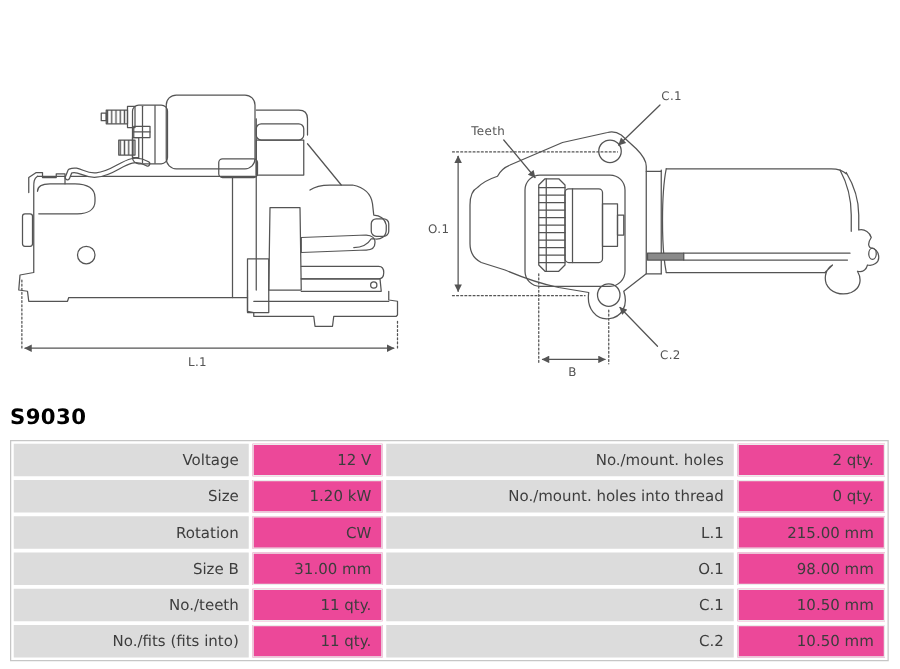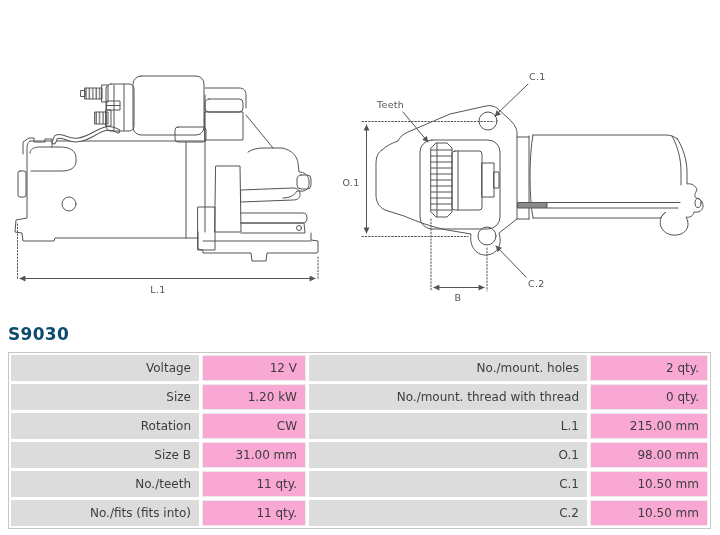--- a/index.html
+++ b/index.html
@@ -24,21 +24,21 @@
     grid-template-columns:188px 104px 278px 118px;
     gap:3px;
   }
   .t-row{display:contents;}
   .cell{
     height:26px;box-sizing:border-box;
     display:flex;align-items:center;justify-content:flex-end;
     padding-right:8px;font-size:12px;color:#3d3d3d;white-space:nowrap;
   }
   .cell.lab{background:#dcdcdc;}
-  .cell.val{background:#f9a8d4;border:1px solid #ebebeb;}
+  .cell.val{background:#ec4899;border:1px solid #ebebeb;}
 </style>
 </head>
 <body>
 
 <div class="drawing-wrap">
 <svg width="720" height="320" viewBox="0 0 720 320" fill="none" stroke="#545454" stroke-width="1" stroke-linejoin="round" stroke-linecap="round">
   <defs>
     <marker id="arr" viewBox="0 0 10 10" refX="9" refY="5" markerWidth="7" markerHeight="6" orient="auto-start-reverse">
       <path d="M0,0 L10,5 L0,10 Z" fill="#545454" stroke="none"></path>
     </marker>
@@ -144,34 +144,34 @@
 
     <text x="529" y="80" stroke="none" fill="#545454">C.1</text>
     <line x1="528" y1="84" x2="495" y2="116" marker-end="url(#arr)"></line>
 
     <text x="528" y="287" stroke="none" fill="#545454">C.2</text>
     <line x1="526" y1="277" x2="496" y2="246" marker-end="url(#arr)"></line>
   </g>
 </svg>
 </div>
 
-<div class="part-number" style="color: #0c4a6e;">S9030</div>
+<div class="part-number" style="color: #000000;">S9030</div>
 
 <div class="spec-table">
   <div class="t-row">
     <div class="cell lab ll">Voltage</div>
     <div class="cell val lv">12 V</div>
     <div class="cell lab rl">No./mount. holes</div>
     <div class="cell val rv">2 qty.</div>
   </div>
 
   <div class="t-row">
     <div class="cell lab ll">Size</div>
     <div class="cell val lv">1.20 kW</div>
-    <div class="cell lab rl">No./mount. thread with thread</div>
+    <div class="cell lab rl">No./mount. holes into thread</div>
     <div class="cell val rv">0 qty.</div>
   </div>
 
   <div class="t-row">
     <div class="cell lab ll">Rotation</div>
     <div class="cell val lv">CW</div>
     <div class="cell lab rl">L.1</div>
     <div class="cell val rv">215.00 mm</div>
   </div>
 

